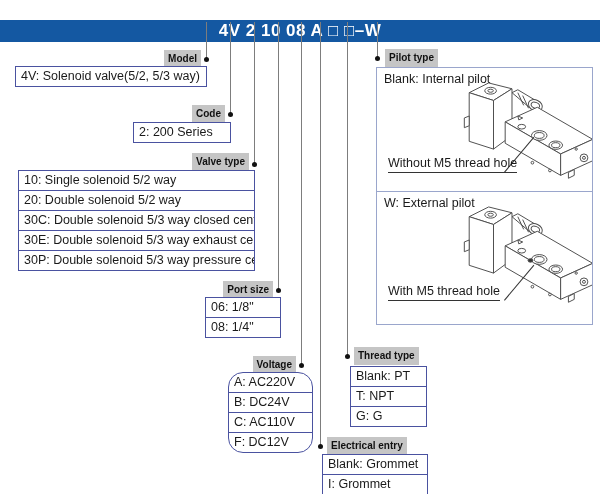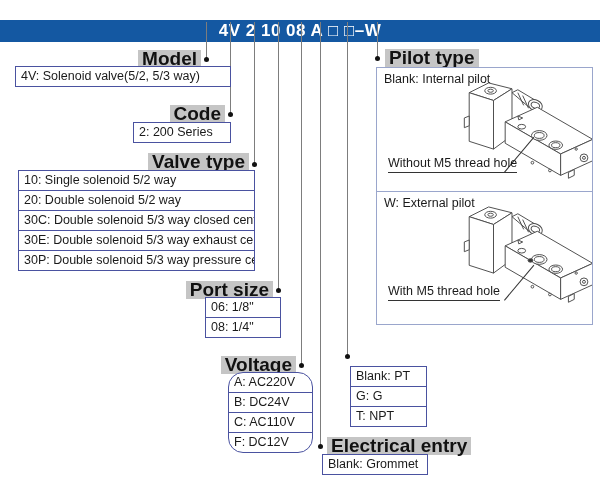--- a/index.html
+++ b/index.html
@@ -13,21 +13,21 @@
     position:absolute; left:0; top:0; width:600px; height:22px;
     background:#1458A2; color:#ffffff; text-align:center;
     font-size:17px; font-weight:bold; line-height:22px; letter-spacing:0.5px;margin-top:20px;
   }
   
   .vline { position:absolute; width:1px; background:#7d7d7d; top:22px; }
   .dot { position:absolute; width:5px; height:5px; background:#111; border-radius:50%; }
   
   .sec-label {
     position:absolute; background:#c5c5c5; color:#111;
-    font-size:19px; font-weight:bold; line-height:16px; padding:1px 4px;
+    font-size:10px; font-weight:bold; line-height:16px; padding:1px 4px;
     white-space:nowrap;
   }
   
   .opt-box {
     position:absolute; background:#fff; border:1px solid #4A52A0;
     box-sizing:border-box;
   }
   .opt-row {
     height:19px; line-height:19px; font-size:12.5px; padding-left:5px;
     white-space:nowrap; overflow:hidden;
@@ -68,21 +68,21 @@
   <div class="dot" style="left:204px;top:57px;"></div>
   <div class="dot" style="left:228px;top:112px;"></div>
   <div class="dot" style="left:252px;top:162px;"></div>
   <div class="dot" style="left:276px;top:288px;"></div>
   <div class="dot" style="left:299px;top:363px;"></div>
   <div class="dot" style="left:318px;top:444px;"></div>
   <div class="dot" style="left:345px;top:354px;"></div>
   <div class="dot" style="left:375px;top:56px;"></div>
 
   <div class="sec-label" style="right:399px;top:50px;">Model</div>
-  <div class="opt-box" style="left:15px;top:66px;width:216px;">
+  <div class="opt-box" style="left:15px;top:66px;width:192px;">
     <div class="opt-row">4V: Solenoid valve(5/2, 5/3 way)</div>
   </div>
 
   <div class="sec-label" style="right:375px;top:105px;">Code</div>
   <div class="opt-box" style="left:133px;top:122px;width:98px;">
     <div class="opt-row">2: 200 Series</div>
   </div>
 
   <div class="sec-label" style="right:351px;top:153px;">Valve type</div>
   <div class="opt-box" style="left:18px;top:170px;width:237px;">
@@ -100,29 +100,31 @@
   </div>
 
   <div class="sec-label" style="right:304px;top:356px;">Voltage</div>
   <div class="opt-box" style="left:228px;top:372px;width:85px;border-radius:15px;">
     <div class="opt-row">A: AC220V</div>
     <div class="opt-row">B: DC24V</div>
     <div class="opt-row">C: AC110V</div>
     <div class="opt-row">F: DC12V</div>
   </div>
 
+  <div class="sec-label" style="left:354px;top:347px;">Thread type</div>
   <div class="opt-box" style="left:350px;top:366px;width:77px;">
     <div class="opt-row">Blank: PT</div>
+    <div class="opt-row">T: NPT</div>
     <div class="opt-row">G: G</div>
-    <div class="opt-row">T: NPT</div>
   </div>
 
   <div class="sec-label" style="left:327px;top:437px;">Electrical entry</div>
   <div class="opt-box" style="left:322px;top:454px;width:106px;">
     <div class="opt-row">Blank: Grommet</div>
+    <div class="opt-row">I: Grommet</div>
   </div>
 
   <div class="sec-label" style="left:385px;top:49px;">Pilot type</div>
 
   <div class="pilot-box" style="top:67px;height:125px;">
     <div class="pilot-title">Blank: Internal pilot</div>
     <svg class="valve" viewBox="0 0 140 110">
       <g fill="#ffffff" stroke="#4d4d4d" stroke-width="1" stroke-linejoin="round">
         <polygon points="28,2 52,8 33,20 8,12"></polygon>
         <polygon points="8,12 33,20 33,70 8,62"></polygon>

